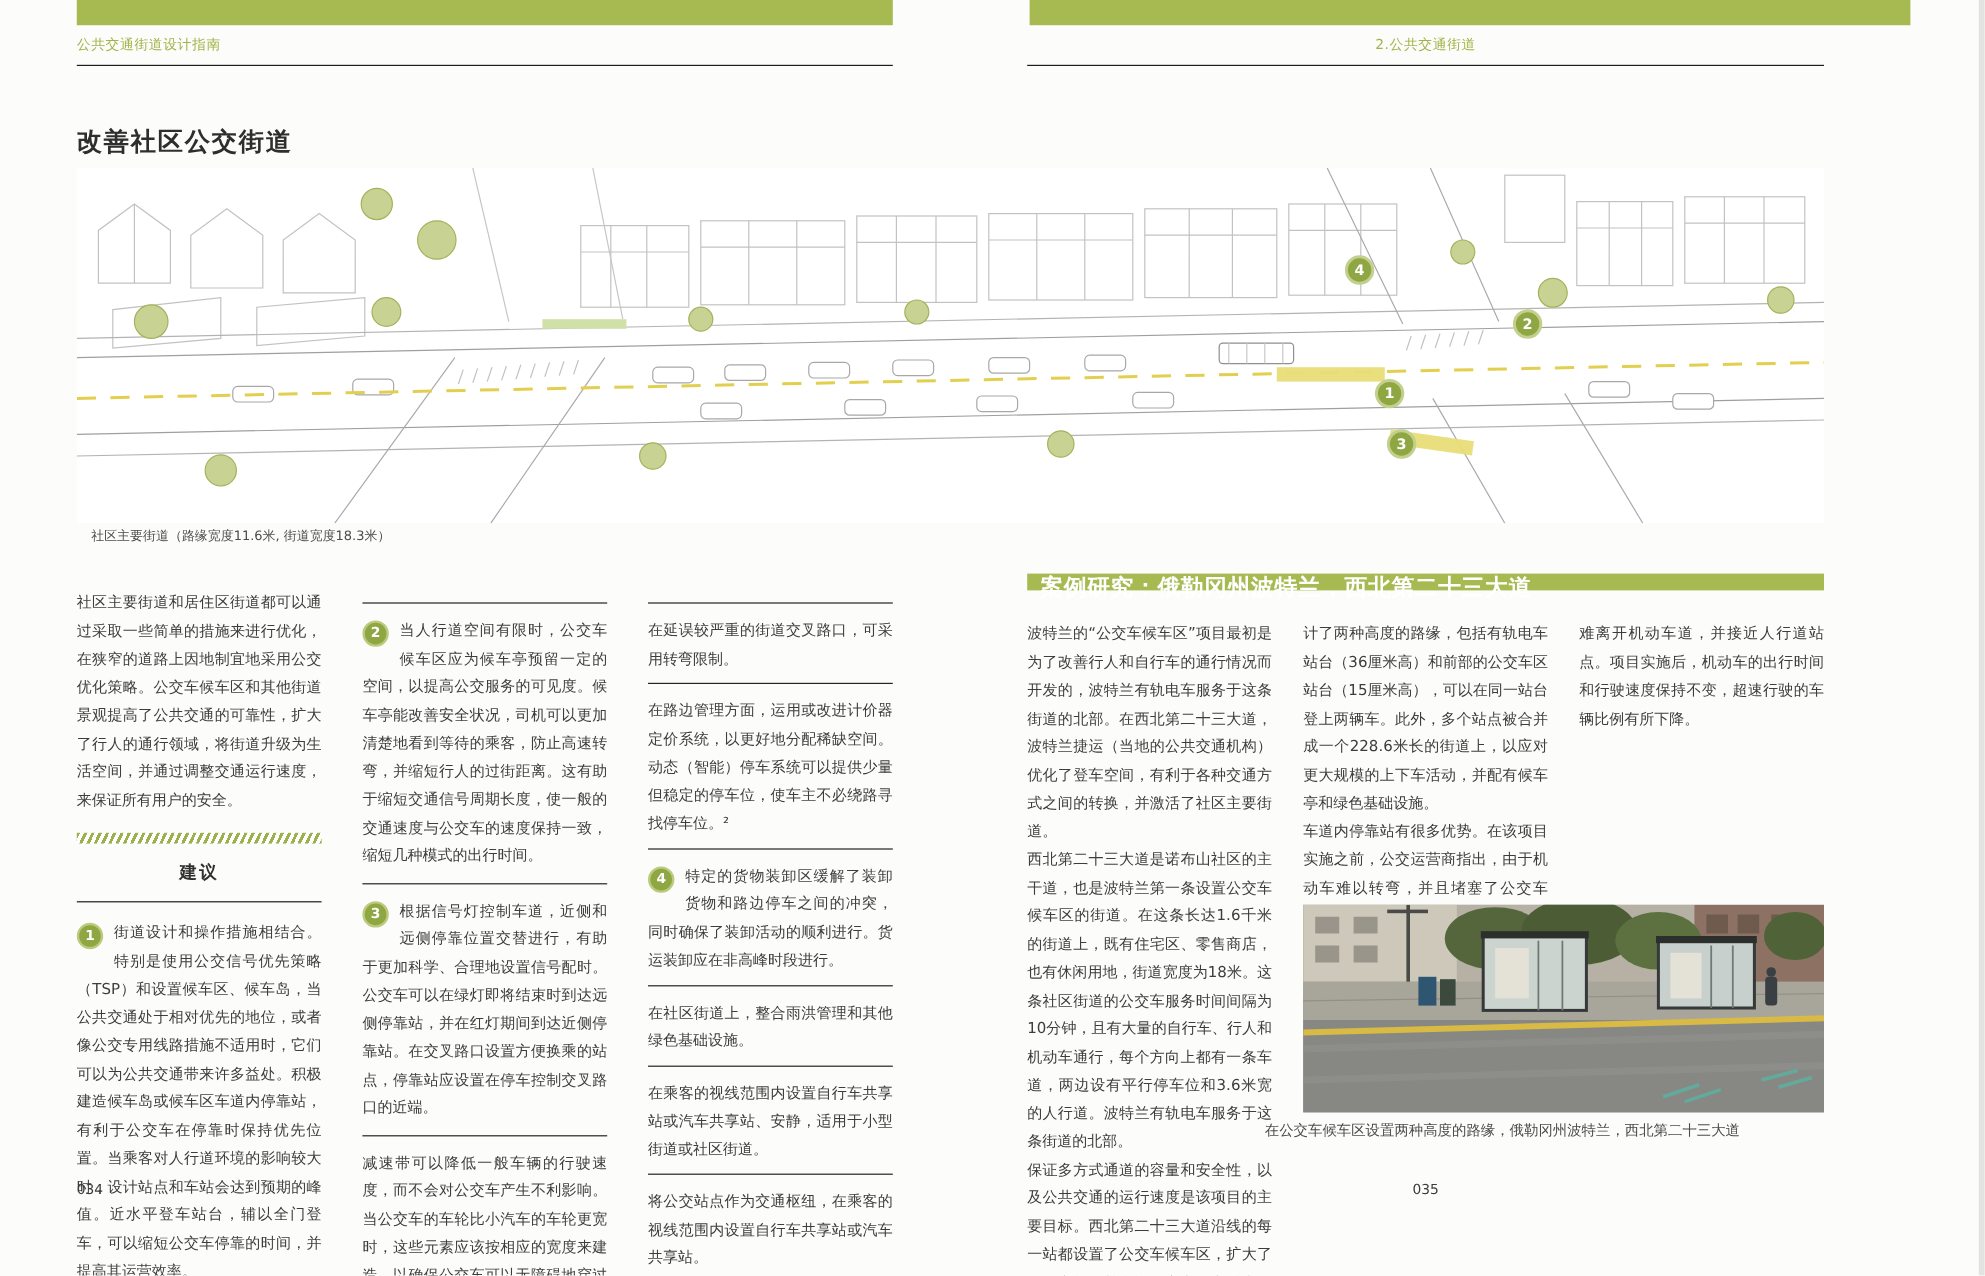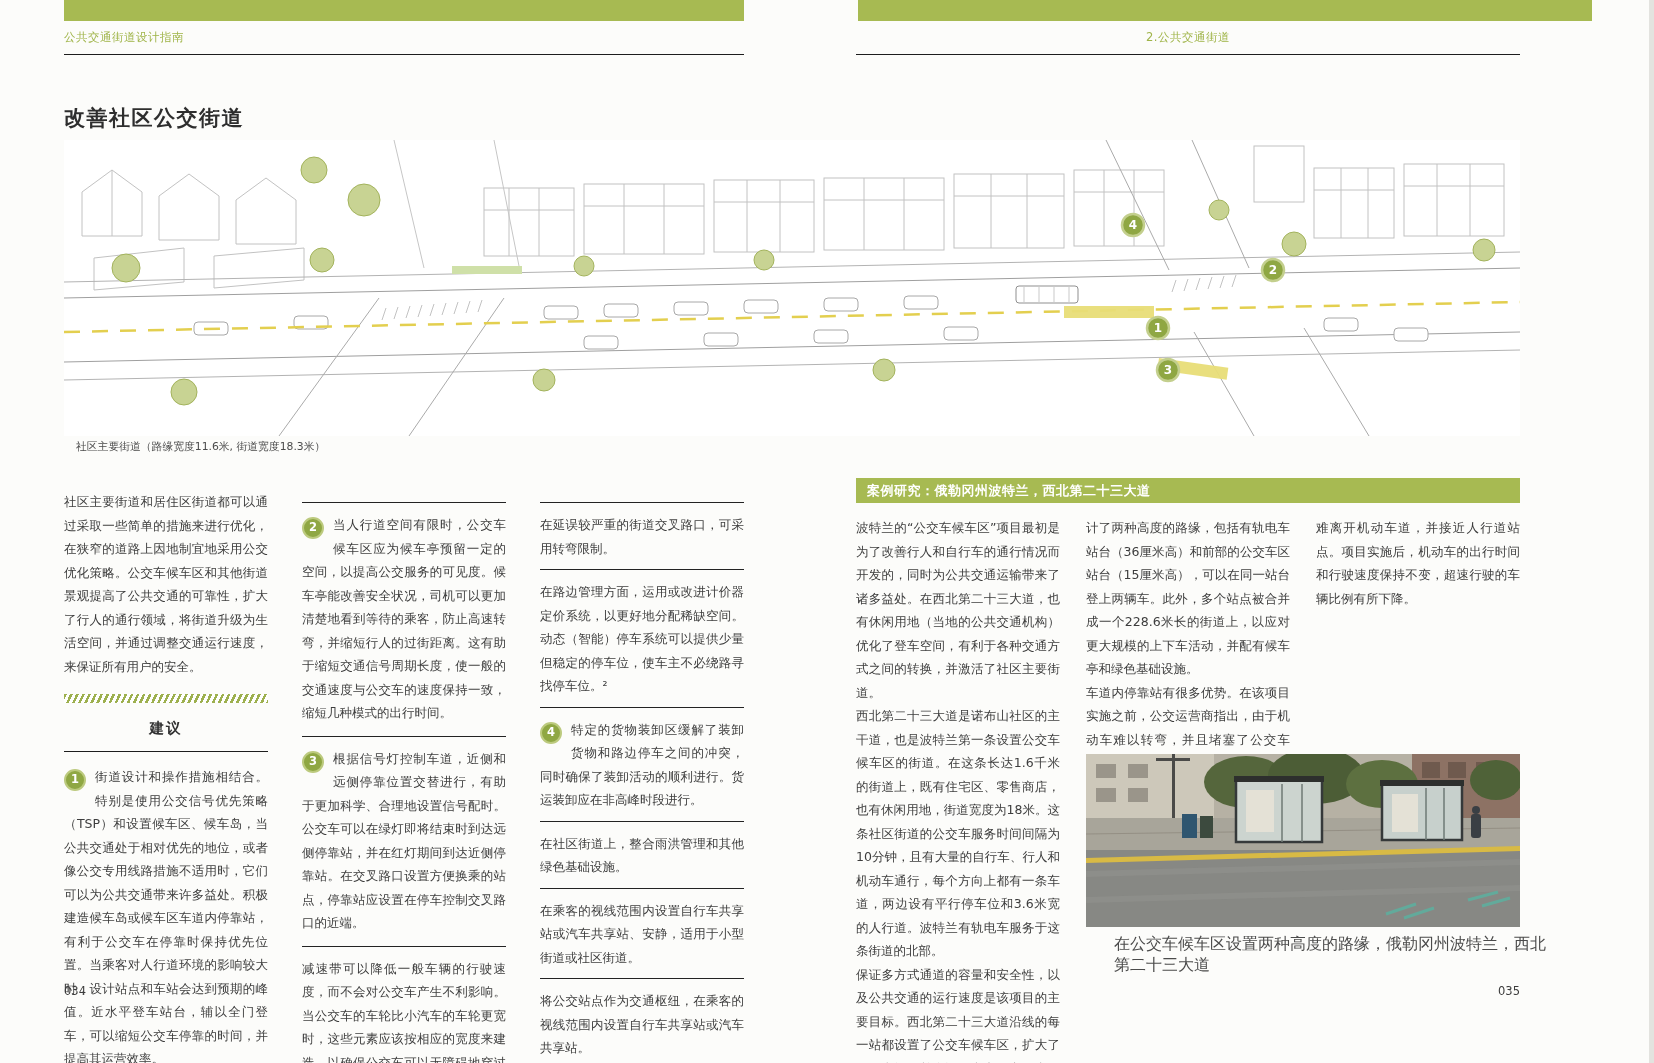--- a/index.html
+++ b/index.html
@@ -20,27 +20,27 @@
   .illus svg{display:block;width:100%;height:100%}
   .illus-caption{position:absolute;left:76px;top:440px;font-size:10.8px;color:#4b4b4b}
   .col{position:absolute;width:204px;font-size:12.5px;line-height:1.88;text-align:justify}
   .col p{margin:0}
   .hr{border-top:1.2px solid #232323;margin:9px 0 10px}
   .hatch{height:9px;margin:16px 0 12px;background:repeating-linear-gradient(115deg,#9db04e 0 2.5px,#ffffff 2.5px 5.5px)}
   .rec-head{font-size:14.5px;font-weight:bold;color:#303030;letter-spacing:2px;padding-bottom:9px;border-bottom:1.5px solid #1d1d1d;margin-bottom:13px;text-align:center}
   .rec{overflow:visible}
   .numbadge{float:left;width:31px;height:47px}
   .numbadge b{display:flex;width:22px;height:22px;margin-top:4px;border-radius:50%;background:#8fa743;border:2.5px solid #bcca7e;color:#fff;font-size:11.5px;align-items:center;justify-content:center}
-  .casebar{position:absolute;left:856px;top:478px;width:664px;height:25px;background:#a7ba52;color:#fff;font-weight:bold;font-size:13px;line-height:25px;padding-left:11px;letter-spacing:.5px}
+  .casebar{position:absolute;left:856px;top:478px;width:664px;height:14px;background:#a7ba52;color:#fff;font-weight:bold;font-size:19px;line-height:25px;padding-left:11px;letter-spacing:.5px}
   .photo{position:absolute;left:1086px;top:754px;width:434px;height:173px;background:#8b8c88}
   .photo svg{display:block;width:100%;height:100%}
-  .photo-caption{position:absolute;left:1114px;top:934px;width:440px;font-size:16px;color:#4b4b4b}
+  .photo-caption{position:absolute;left:1054px;top:934px;width:440px;font-size:12px;color:#4b4b4b}
   .pagenum{position:absolute;top:984px;font-size:11.5px;color:#3c3c3c}
   .pagenum.left{left:64px}
-  .pagenum.right{left:856px;width:664px;text-align:right}
+  .pagenum.right{left:856px;width:664px;text-align:center}
   .para-block{margin-bottom:11px}
 </style>
 </head>
 <body>
 
 <div class="edge-shade"></div>
 
 <div class="greenbar left"></div>
 <div class="greenbar right"></div>
 <div class="runhead left">公共交通街道设计指南</div>
@@ -207,21 +207,21 @@
   <p>在社区街道上，整合雨洪管理和其他绿色基础设施。</p>
   <div class="hr"></div>
   <p>在乘客的视线范围内设置自行车共享站或汽车共享站、安静，适用于小型街道或社区街道。</p>
   <div class="hr"></div>
   <p>将公交站点作为交通枢纽，在乘客的视线范围内设置自行车共享站或汽车共享站。</p>
 </div>
 
 <div class="casebar">案例研究：俄勒冈州波特兰，西北第二十三大道</div>
 
 <div class="col" style="left:856px;top:516px">
-  <p class="para-block">波特兰的“公交车候车区”项目最初是为了改善行人和自行车的通行情况而开发的，同时为公共交通运输带来了诸多益处。在西北第二十三大道，也有休闲用地（当地的公共交通机构）优化了登车空间，有利于各种交通方式之间的转换，并激活了社区主要街道。</p>
+  <p class="para-block">波特兰的“公交车候车区”项目最初是为了改善行人和自行车的通行情况而开发的，波特兰有轨电车服务于这条街道的北部。在西北第二十三大道，波特兰捷运（当地的公共交通机构）优化了登车空间，有利于各种交通方式之间的转换，并激活了社区主要街道。</p>
   <p class="para-block">西北第二十三大道是诺布山社区的主干道，也是波特兰第一条设置公交车候车区的街道。在这条长达1.6千米的街道上，既有住宅区、零售商店，也有休闲用地，街道宽度为18米。这条社区街道的公交车服务时间间隔为10分钟，且有大量的自行车、行人和机动车通行，每个方向上都有一条车道，两边设有平行停车位和3.6米宽的人行道。波特兰有轨电车服务于这条街道的北部。</p>
   <p>保证多方式通道的容量和安全性，以及公共交通的运行速度是该项目的主要目标。西北第二十三大道沿线的每一站都设置了公交车候车区，扩大了行人空间，并允许公交车在车道内停靠。共享公交车停车站设</p>
 </div>
 
 <div class="col" style="left:1086px;top:516px">
   <p class="para-block">计了两种高度的路缘，包括有轨电车站台（36厘米高）和前部的公交车区站台（15厘米高），可以在同一站台登上两辆车。此外，多个站点被合并成一个228.6米长的街道上，以应对更大规模的上下车活动，并配有候车亭和绿色基础设施。</p>
   <p>车道内停靠站有很多优势。在该项目实施之前，公交运营商指出，由于机动车难以转弯，并且堵塞了公交车道，因此，公交车很</p>
 </div>
 
 <div class="col" style="left:1316px;top:516px">

